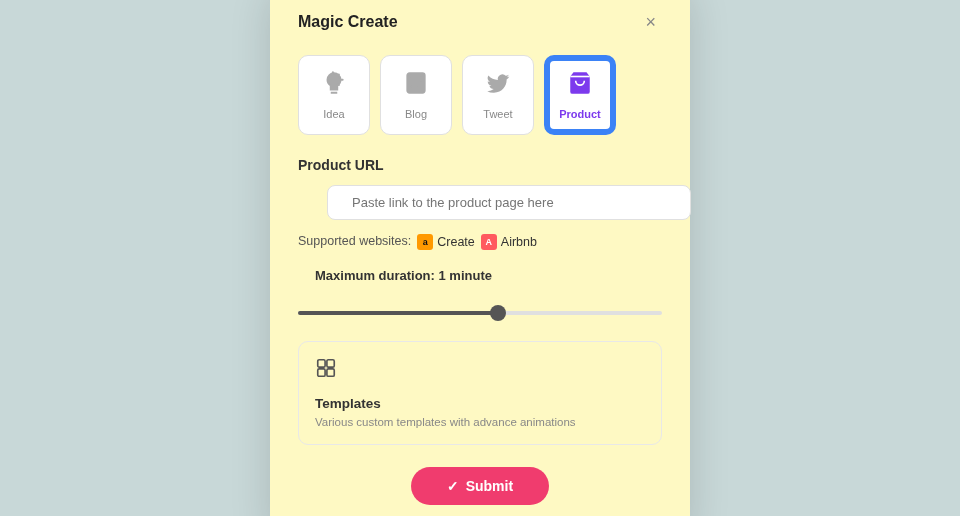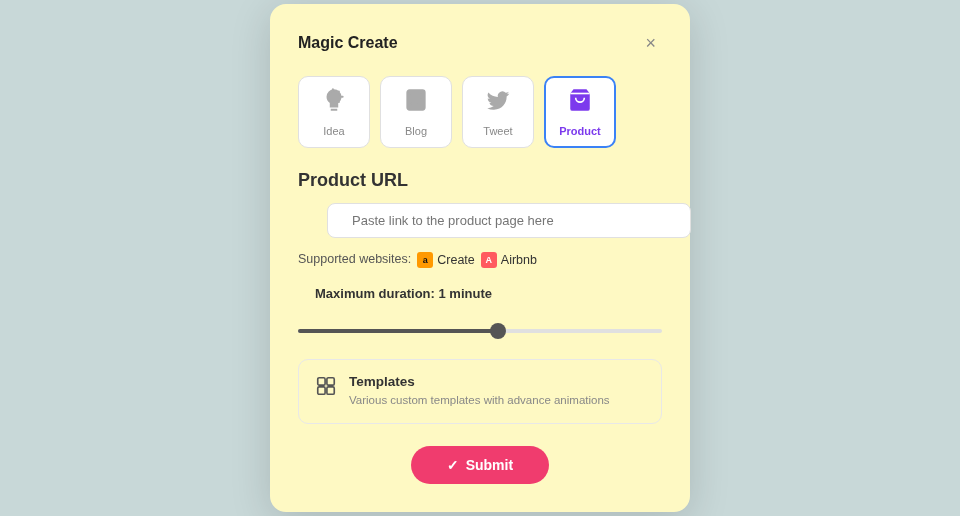--- a/index.html
+++ b/index.html
@@ -53,31 +53,31 @@
       gap: 10px;
       margin-bottom: 22px;
     }
 
     .tab-item {
       display: flex;
       flex-direction: column;
       align-items: center;
       justify-content: center;
       width: 72px;
-      height: 72px;
+      height: 80px;
       border: 1.5px solid #e0e0e0;
       border-radius: 10px;
       cursor: pointer;
       gap: 6px;
       background: #fff;
       transition: border-color 0.15s;
     }
 
     .tab-item.active {
-      border: 2px solid #3b82f6;
+      border: 6px solid #3b82f6;
       background: #fff;
     }
 
     .tab-icon {
       font-size: 22px;
       color: #aaa;
     }
 
     .tab-item.active .tab-icon {
       color: #7c3aed;
@@ -88,21 +88,21 @@
       color: #888;
       font-weight: 500;
     }
 
     .tab-item.active .tab-label {
       color: #7c3aed;
       font-weight: 600;
     }
 
     .field-label {
-      font-size: 18px;
+      font-size: 14px;
       font-weight: 600;
       color: #333;
       margin-bottom: 12px;
     }
 
     .url-input {
       width: 100%;
       border: 1.5px solid #e0e0e0;
       border-radius: 8px;
       padding: 9px 24px;
@@ -219,20 +219,21 @@
     }
 
     .templates-card {
       margin-top: 18px;
       border: 1.5px solid #e8e8e8;
       border-radius: 10px;
       padding: 14px 16px;
       display: flex;
       gap: 12px;
       align-items: flex-start;
+      flex-direction: column;
     }
 
     .template-icon {
       font-size: 20px;
       margin-top: 1px;
       color: #555;
     }
 
     .template-text-block {}
 

